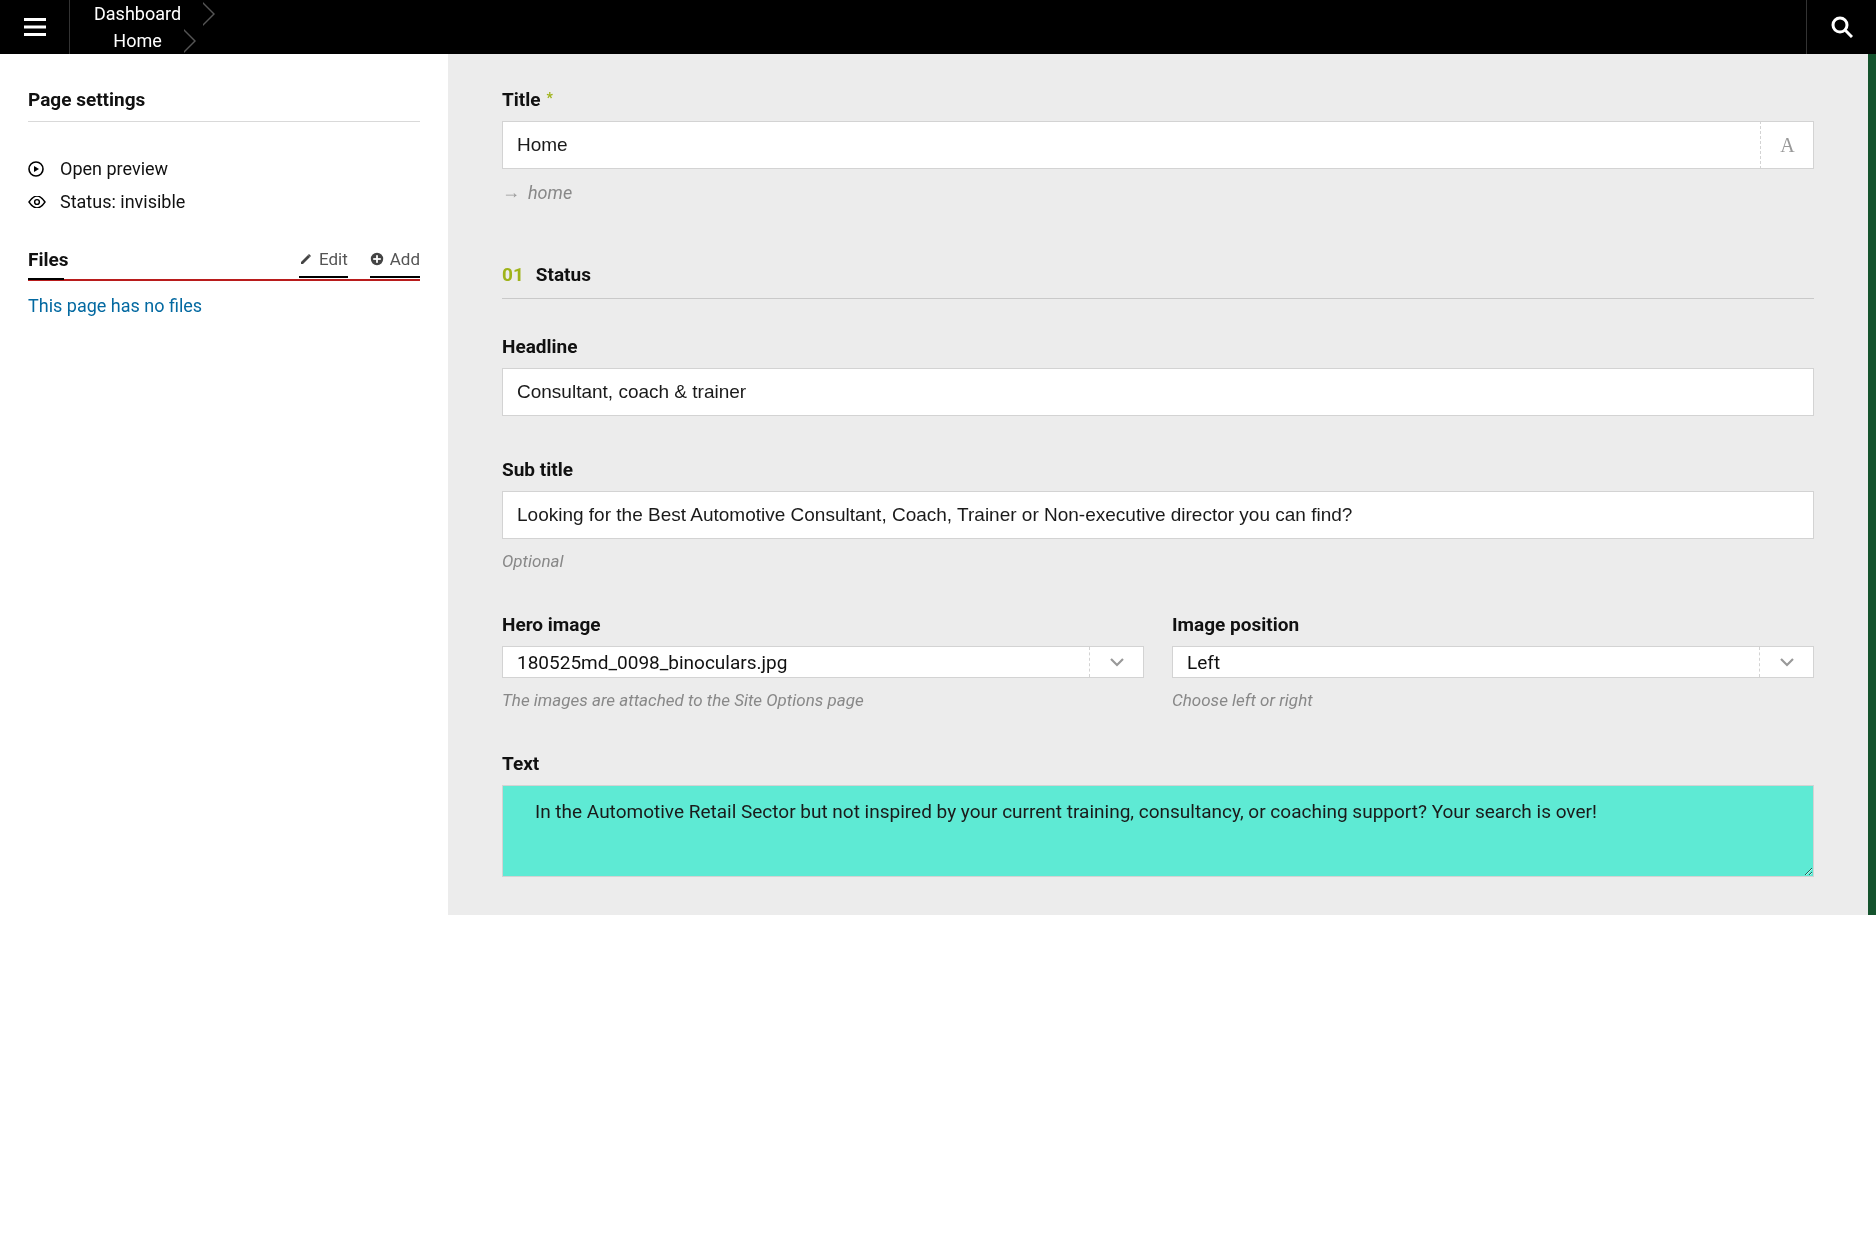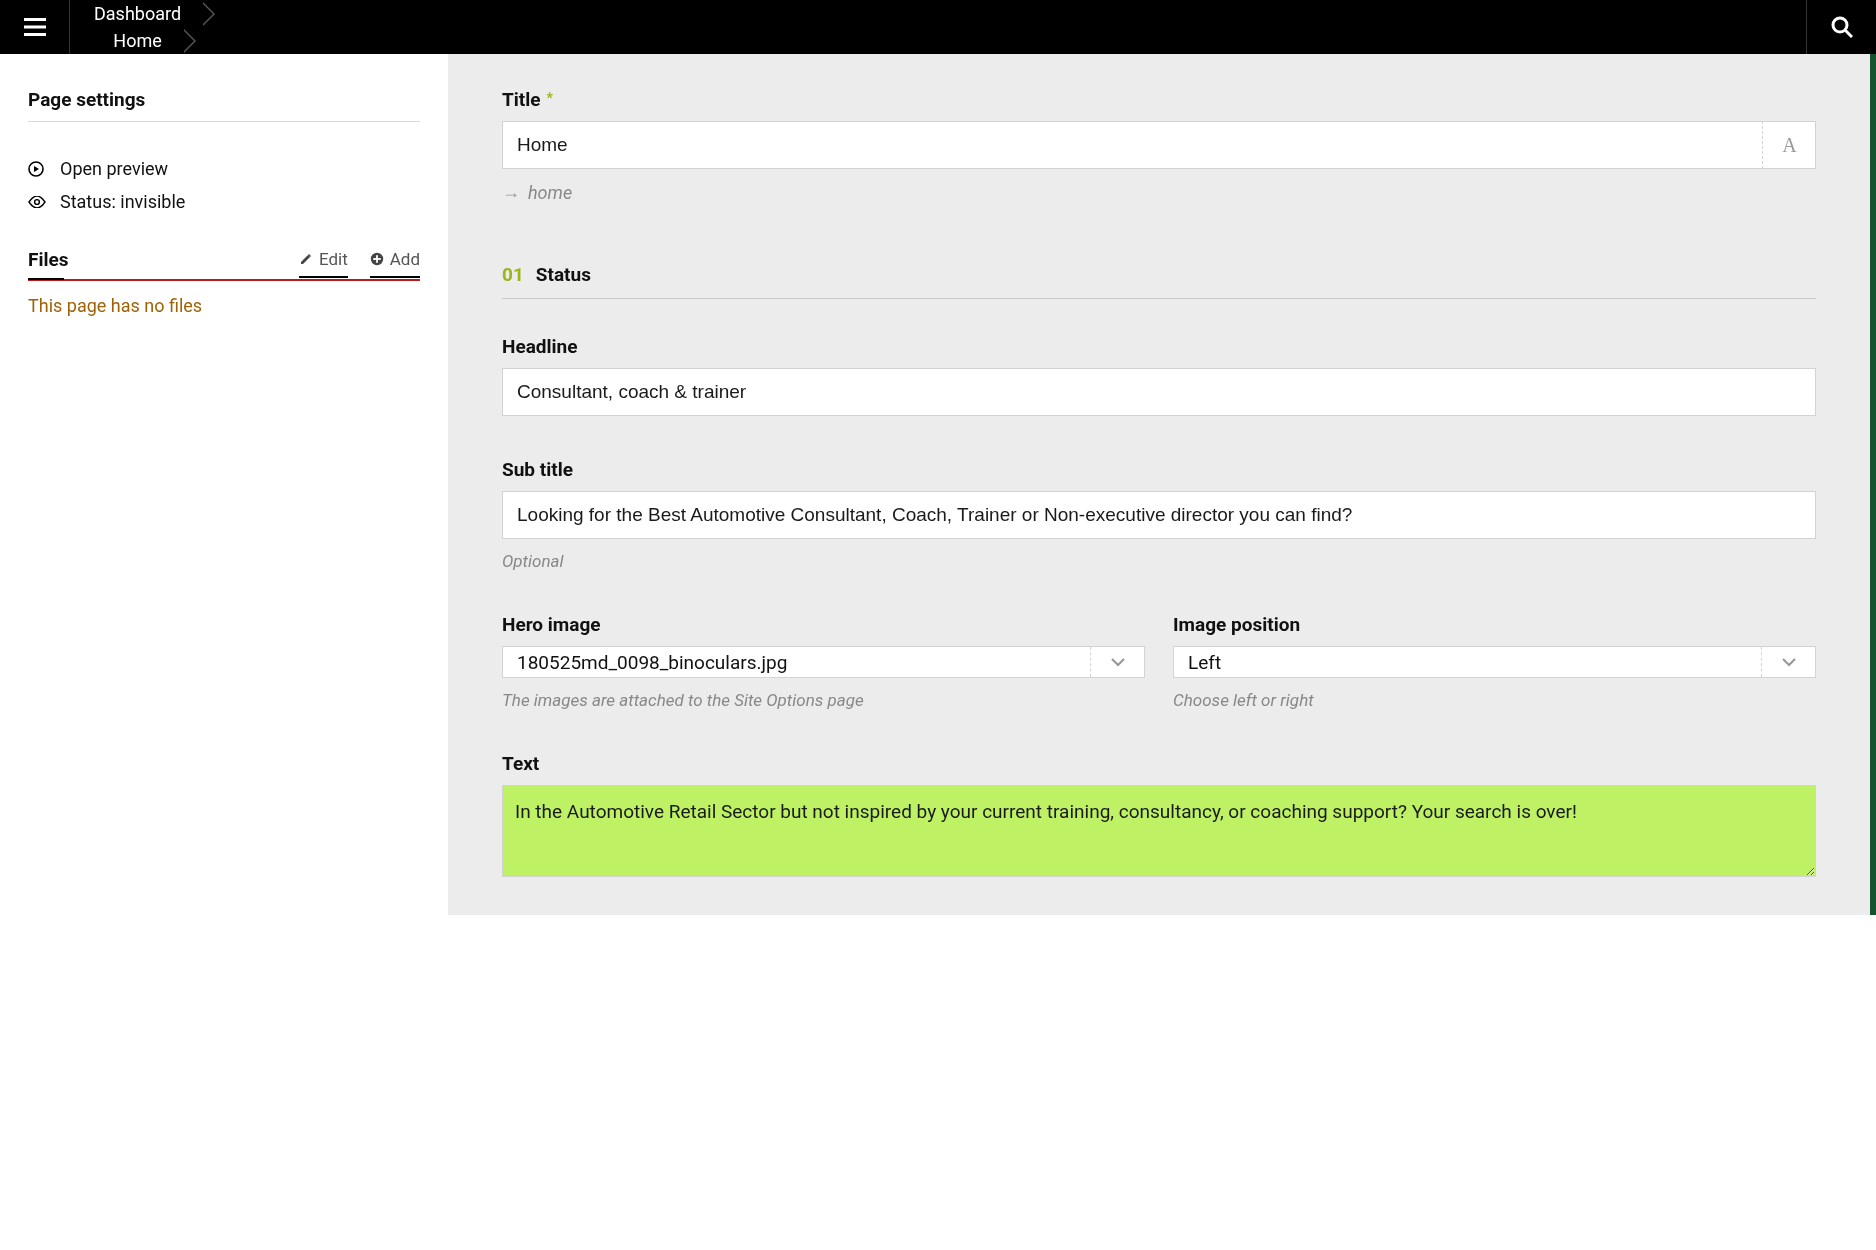--- a/index.html
+++ b/index.html
@@ -33,33 +33,33 @@
   border-top: 11px solid transparent;
   border-bottom: 11px solid transparent;
   border-left: 11px solid #000;
   z-index: 2;
 }
 .search-btn { width: 70px; height: 100%; display: flex; align-items: center; justify-content: center; border-left: 1px solid #333; cursor: pointer; }
 
 
 .content { display: flex; }
 .sidebar { width: 448px; background: #fff; padding: 34px 28px; }
-.main { flex: 1; background: #ececec; padding: 34px 54px; border-right: 6px solid #14532d; }
+.main { flex: 1; background: #ececec; padding: 34px 54px; border-right: 8px solid #14532d; }
 
 
 .side-heading { font-size: 19px; font-weight: 700; padding-bottom: 10px; border-bottom: 1px solid #d9d9d9; margin-bottom: 30px; }
 .side-link { display: flex; align-items: center; gap: 14px; font-size: 18px; padding: 6px 0; cursor: pointer; }
 .side-link-icon { width: 18px; display: flex; align-items: center; }
 .files-header { display: flex; align-items: baseline; justify-content: space-between; border-bottom: 2px solid #b91c1c; margin-top: 30px; margin-bottom: 14px; position: relative; }
 .files-title { font-size: 19px; font-weight: 700; padding-bottom: 8px; position: relative; }
 .files-title::after { content:""; position:absolute; left:0; bottom:-1px; height:2px; width:36px; background:#000; }
 .files-actions { display: flex; gap: 22px; }
 .files-action { display: flex; align-items: center; gap: 6px; font-size: 17px; color: #555; cursor: pointer; padding-bottom: 8px; position: relative; }
 .files-action::after { content:""; position:absolute; left:0; right:0; bottom:-1px; height:2px; background:#000; }
-.no-files { color: #a16207; font-size: 18px; }
+.no-files { color: #0369a1; font-size: 18px; }
 
 
 .field { margin-bottom: 42px; }
 .label { font-size: 19px; font-weight: 700; margin-bottom: 10px; display: flex; align-items: center; gap: 6px; }
 .required-star { color: #9fb31a; font-size: 14px; position: relative; top: -2px; }
 .input-wrap { position: relative; }
 .text-input {
   width: 100%;
   height: 48px;
   background: #fff;
@@ -103,23 +103,23 @@
 .select-caret {
   width: 54px; height: 100%;
   border-left: 1px dashed #d3d3d3;
   display: flex; align-items: center; justify-content: center;
   color: #999;
 }
 
 .textarea {
   width: 100%;
   min-height: 92px;
-  background: #bef264;
+  background: #5eead4;
   border: 1px solid #d3d3d3;
-  padding: 12px 12px;
+  padding: 12px 32px;
   font-size: 19px;
   color: #1a1a1a;
   font-family: inherit;
   resize: vertical;
   line-height: 1.45;
 }
 
 svg { display: block; }
 </style>
 </head>

